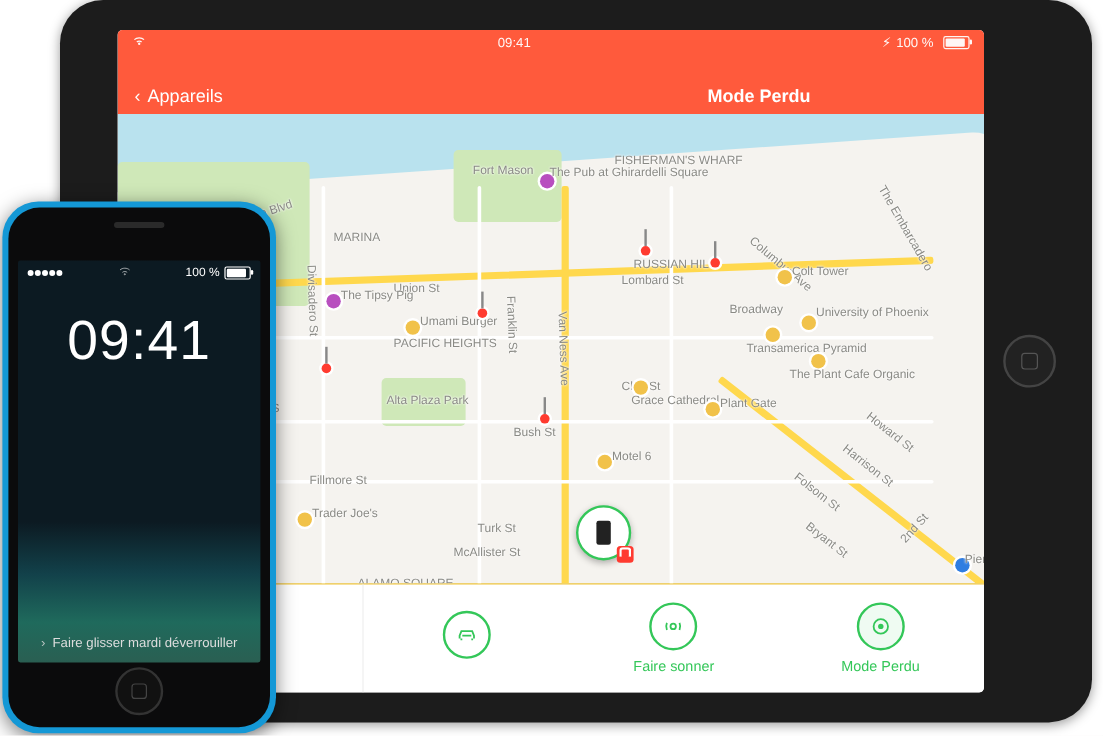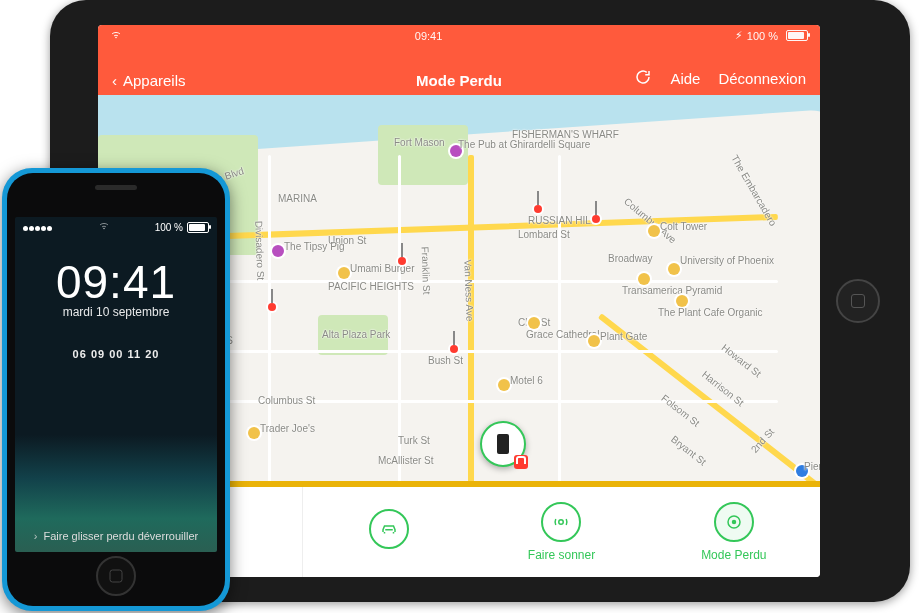--- a/index.html
+++ b/index.html
@@ -31,21 +31,21 @@
   .poi.tp{background:#b84fbf}
   .poi.bl{background:#2f7de1}
   .pin{position:absolute;width:8px;height:8px;background:#ff3b30;border-radius:50%;box-shadow:0 0 0 2px #fff}
   .pin::after{content:"";position:absolute;left:50%;top:-14px;width:2px;height:14px;background:#888;transform:translateX(-50%)}
   .route{position:absolute;inset:0;pointer-events:none}
   .device-marker{position:absolute;width:42px;height:42px;border-radius:50%;background:#fff;border:2px solid #34c759;display:flex;align-items:center;justify-content:center;box-shadow:0 2px 6px rgba(0,0,0,.3)}
   .device-marker .dev{width:12px;height:20px;background:#222;border-radius:2px;position:relative}
   .device-marker .lk{position:absolute;right:-4px;bottom:-4px;width:14px;height:14px;background:#ff3b30;border-radius:3px;display:flex;align-items:center;justify-content:center}
   .device-marker .lk::after{content:"";width:6px;height:6px;border:2px solid #fff;border-bottom:none;border-radius:3px 3px 0 0;position:absolute;top:1px}
 
-  .bottombar{height:90px;background:#fff;display:flex;border-top:6px solid #eab308}
+  .bottombar{height:90px;background:#fff;display:flex;border-top:1px solid #eab308}
   .bb-info{width:180px;padding:14px 12px;border-right:1px solid #eee}
   .bb-info .name{font-size:16px;color:#333}
   .bb-info .sub{font-size:12px;color:#999;margin-top:2px}
   .bb-actions{flex:1;display:flex}
   .action{flex:1;display:flex;flex-direction:column;align-items:center;justify-content:center;gap:6px;color:#34c759;font-size:12px;cursor:pointer}
   .action .circ{width:36px;height:36px;border:2px solid #34c759;border-radius:50%;display:flex;align-items:center;justify-content:center}
   .action svg{width:18px;height:18px;stroke:#34c759;fill:none;stroke-width:2}
   .action.active .circ{background:rgba(52,199,89,.08)}
 
   
@@ -93,29 +93,20 @@
             <span>⚡︎</span>
             <span>100 %</span>
             <span class="batt"></span>
           </span>
         </div>
         <div class="left">
           <span>‹</span>
           <span>Appareils</span>
         </div>
         <div class="center">Mode Perdu</div>
-        <div class="right">
-          <span class="refresh-icn">
-            <svg viewBox="0 0 24 24">
-                <path d="M20 12a8 8 0 1 1-3-6.2M20 4v5h-5"></path>
-              </svg>
-          </span>
-          <span>Aide</span>
-          <span>Déconnexion</span>
-        </div>
       </div>
 
       <div class="map-area">
         <div class="map-bg">
           <div class="water"></div>
           <div class="land" style="left:-20px;top:40px;width:780px;height:500px;transform:rotate(-4deg);border-radius:30px"></div>
           <div class="park" style="left:0;top:40px;width:160px;height:120px"></div>
           <div class="park" style="left:280px;top:30px;width:90px;height:60px"></div>
           <div class="park" style="left:220px;top:220px;width:70px;height:40px"></div>
           <div class="park" style="left:0;top:210px;width:70px;height:80px"></div>
@@ -138,21 +129,21 @@
 
           <div class="label" style="left:94px;top:78px;transform:rotate(-18deg)">Marina Blvd</div>
           <div class="label" style="left:420px;top:134px">Lombard St</div>
           <div class="label" style="left:132px;top:150px;transform:rotate(88deg)">Divisadero St</div>
           <div class="label" style="left:340px;top:190px;transform:rotate(88deg)">Van Ness Ave</div>
           <div class="label" style="left:304px;top:170px;transform:rotate(88deg)">Franklin St</div>
           <div class="label" style="left:230px;top:140px">Union St</div>
           <div class="label" style="left:60px;top:214px">Sacramento St</div>
           <div class="label" style="left:420px;top:222px">Clay St</div>
           <div class="label" style="left:330px;top:260px">Bush St</div>
-          <div class="label" style="left:160px;top:300px">Columbus St</div>
+          <div class="label" style="left:160px;top:300px">Fillmore St</div>
           <div class="label" style="left:300px;top:340px">Turk St</div>
           <div class="label" style="left:280px;top:360px">McAllister St</div>
 
           <div class="label" style="left:510px;top:158px">Broadway</div>
           <div class="label" style="left:520px;top:120px;transform:rotate(40deg)">Columbus Ave</div>
           <div class="label" style="left:600px;top:288px;transform:rotate(38deg)">Harrison St</div>
           <div class="label" style="left:570px;top:350px;transform:rotate(38deg)">Bryant St</div>
           <div class="label" style="left:560px;top:310px;transform:rotate(38deg)">Folsom St</div>
           <div class="label" style="left:620px;top:260px;transform:rotate(38deg)">Howard St</div>
           <div class="label" style="left:650px;top:340px;transform:rotate(-48deg)">2nd St</div>
@@ -253,27 +244,25 @@
                 <path d="M12 14c1 0 1-1 1-1s0-1-1-1-1 1-1 1 0 1 1 1zm-4-4c2-2 6-2 8 0M4 6c4-4 12-4 16 0" stroke="#fff" fill="none"></path>
               </svg>
           </span>
           <span style="display:flex;align-items:center">
             <span>100 %</span>
             <span class="batt"></span>
           </span>
         </div>
         <div class="ip-time">
           <div class="clock">09:41</div>
-          <div class="date">mardi 10 septembre</div>
         </div>
         <div class="ip-msg">
-          <div class="num">06 09 00 11 20</div>
         </div>
         <div class="ip-unlock">
           <span class="chev">›</span>
-          <span>Faire glisser perdu déverrouiller</span>
+          <span>Faire glisser mardi déverrouiller</span>
         </div>
       </div>
       <div class="iphone-home"></div>
     </div>
   </div>
 
 </div>
 
 </body></html>

